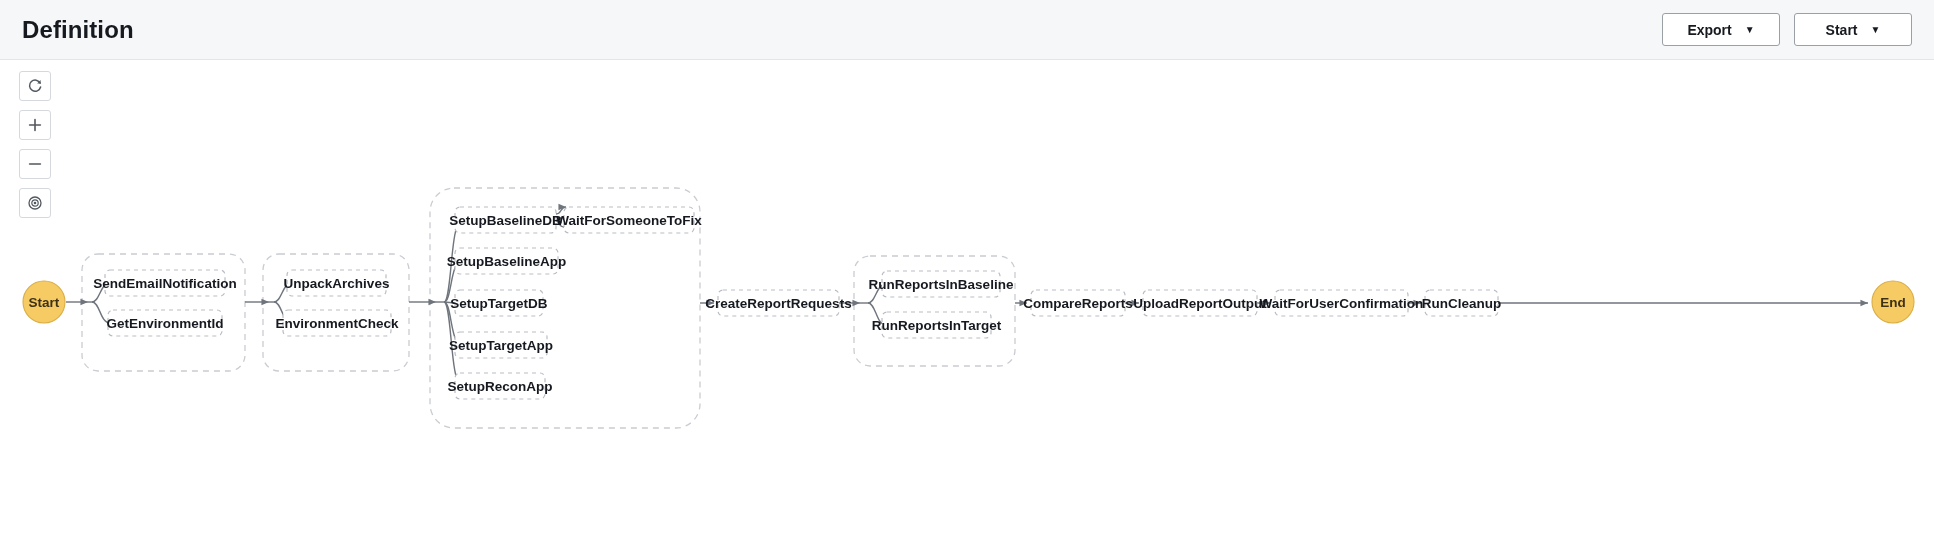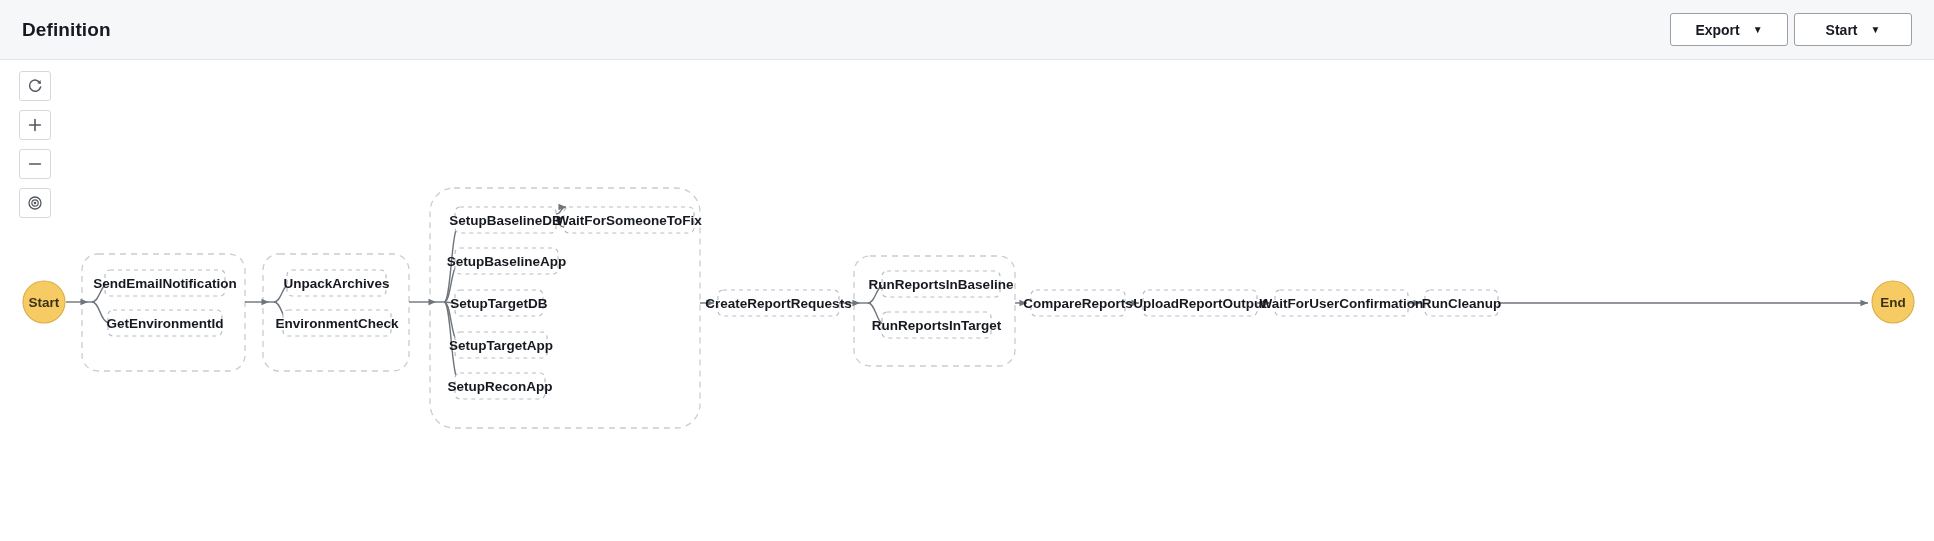--- a/index.html
+++ b/index.html
@@ -22,29 +22,29 @@
     width: 1934px;
     height: 60px;
     box-sizing: border-box;
     background: #f6f7f8;
     border-bottom: 1px solid #e3e5e8;
     display: flex;
     align-items: center;
     padding: 0 22px;
   }
   #page-title {
-    font-size: 19px;
+    font-size: 24px;
     font-weight: bold;
     color: #16191f;
     letter-spacing: 0.1px;
   }
   #header-actions {
     margin-left: auto;
     display: flex;
-    gap: 6px;
+    gap: 14px;
   }
   .hdr-btn {
     height: 33px;
     min-width: 118px;
     box-sizing: border-box;
     background: #ffffff;
     border: 1px solid #9aa0a6;
     border-radius: 3px;
     display: flex;
     align-items: center;

